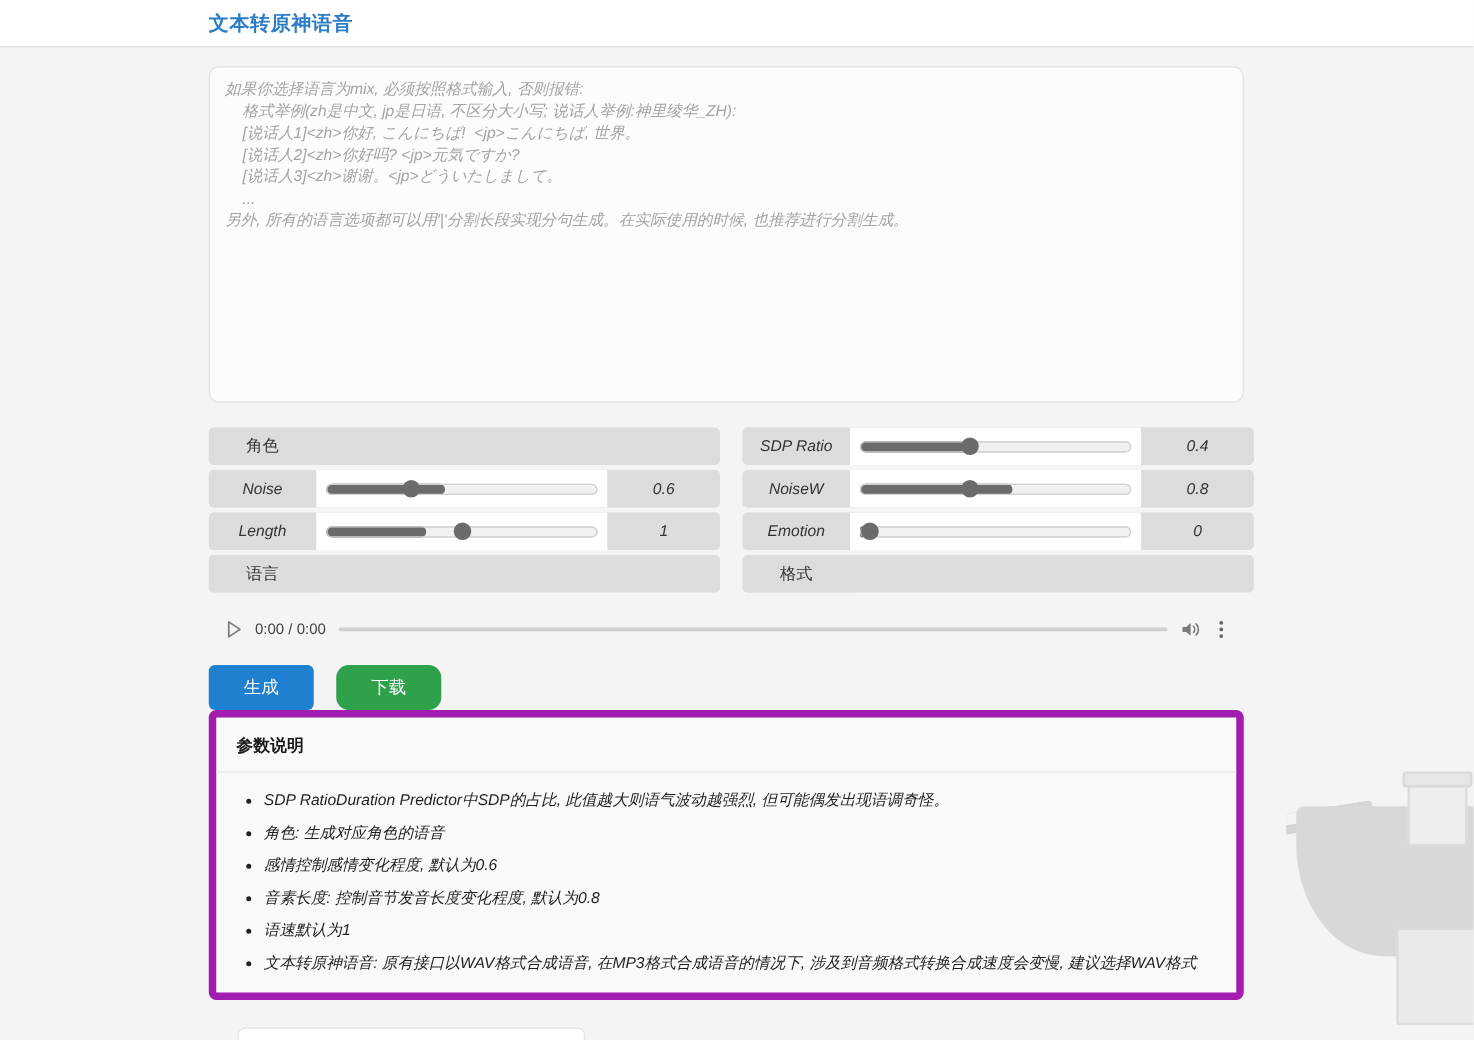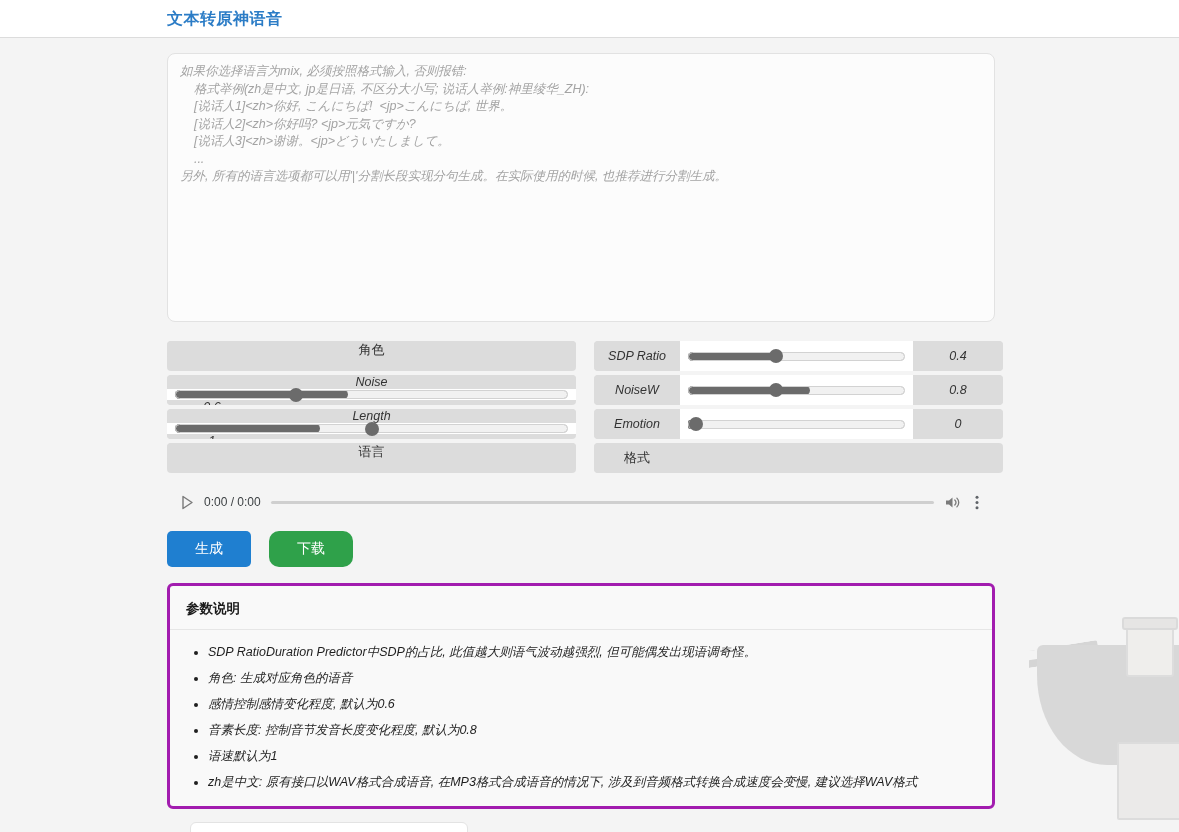--- a/index.html
+++ b/index.html
@@ -138,21 +138,21 @@
   .ctrl-cell.right { padding-left: 0px; }
 
   .igroup {
     display: flex;
     align-items: stretch;
     height: 30px;
     border-radius: 4px;
     overflow: hidden;
     background: #dcdcdc;
   }
-  .igroup.full { width: 409px; flex-direction: column; }
+  .igroup.full { width: 409px; }
   .igroup.full-right { width: 409px; margin-left: 9px; }
 
   .ig-label {
     flex: 0 0 auto;
     min-width: 86px;
     background: #dcdcdc;
     color: #333;
     font-size: 12.5px;
     font-style: italic;
     display: flex;
@@ -319,24 +319,23 @@
     padding: 9px 0;
     width: 84px;
     cursor: pointer;
     font-family: "Liberation Sans", "DejaVu Sans", sans-serif;
   }
   .btn-primary { background: #1f7fd0; }
   .btn-success { background: #2fa14a; }
 
   
   .panel {
-    margin-top: 16px;
     width: 828px;
     background: #f9f9f9;
-    border: 3px solid #a21caf;
+    border: 6px solid #a21caf;
     border-radius: 6px;
   }
   .panel-head {
     padding: 14px 16px 11px 16px;
     font-size: 13.5px;
     font-weight: bold;
     color: #1a1a1a;
     border-bottom: 1px solid #e6e6e6;
   }
   .panel-body { padding: 14px 16px 16px 16px; }
@@ -528,21 +527,21 @@
 
     <div class="panel">
       <div class="panel-head">参数说明</div>
       <div class="panel-body">
         <ul>
             <li>SDP RatioDuration Predictor中SDP的占比, 此值越大则语气波动越强烈, 但可能偶发出现语调奇怪。</li>
             <li>角色: 生成对应角色的语音</li>
             <li>感情控制感情变化程度, 默认为0.6</li>
             <li>音素长度: 控制音节发音长度变化程度, 默认为0.8</li>
             <li>语速默认为1</li>
-            <li>zh是中文: 原有接口以WAV格式合成语音, 在MP3格式合成语音的情况下, 涉及到音频格式转换合成速度会变慢, 建议选择WAV格式</li>
+            <li>文本转原神语音: 原有接口以WAV格式合成语音, 在MP3格式合成语音的情况下, 涉及到音频格式转换合成速度会变慢, 建议选择WAV格式</li>
           </ul>
       </div>
     </div>
 
   </div>
 
   <div class="bottom-peek"></div>
 </div>
 
 </body></html>

